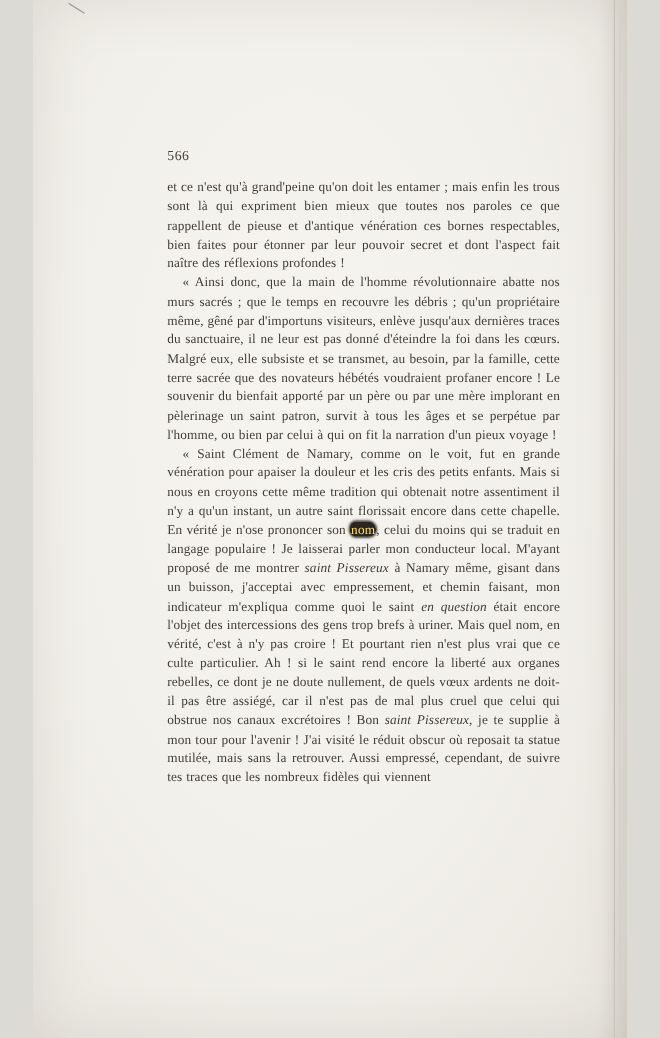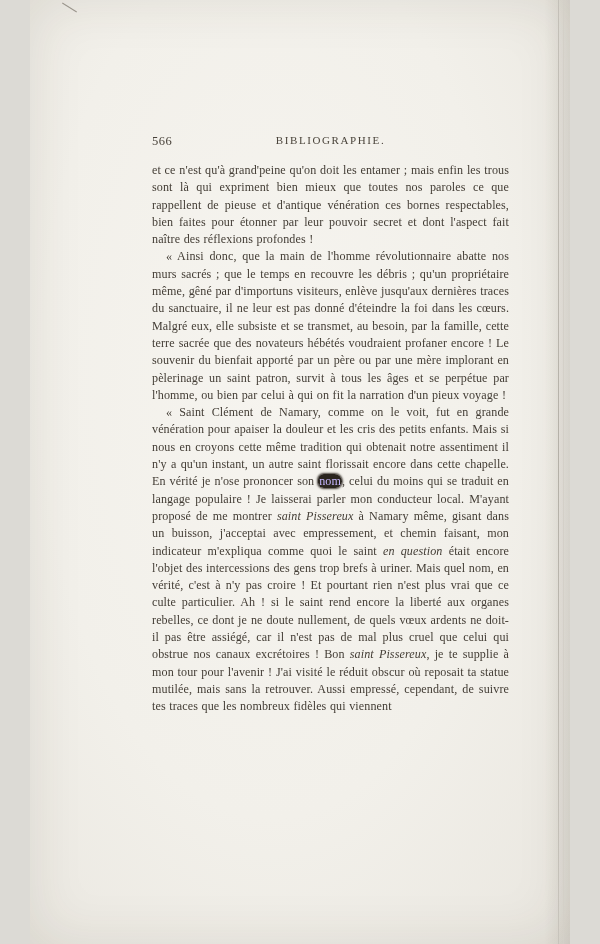--- a/index.html
+++ b/index.html
@@ -89,39 +89,38 @@
     margin: 0;
     padding: 0;
   }
   .text-block p.indent {
     text-indent: 14px;
   }
   .text-block em {
   }
   .blot {
     background: #2a251f;
-    color: #c4b5fd;
+    color: #fde047;
     border-radius: 7px 9px 8px 7px;
     box-shadow: 0 0 2px 1px rgba(42,37,31,0.85);
     padding: 0 1px;
   }
 </style>
 </head>
 <body>
 
 <div class="scan">
   <div class="corner-mark"></div>
   <div class="edge-shadow"></div>
   <div class="edge-line"></div>
   <div class="edge-line2"></div>
 
   <div class="page-inner">
     <div class="running-head">
       <span class="folio">566</span>
-      <span class="head-title">BIBLIOGRAPHIE.</span>
     </div>
     <div class="text-block">
         <p><span>et ce n'est qu'à grand'peine qu'on doit les entamer ; mais enfin les trous sont là qui expriment bien mieux que toutes nos paroles ce que rappellent de pieuse et d'antique vénération ces bornes respectables, bien faites pour étonner par leur pouvoir secret et dont l'aspect fait naître des réflexions profondes !</span></p>
         <p class="indent"><span>« Ainsi donc, que la main de l'homme révolutionnaire abatte nos murs sacrés ; que le temps en recouvre les débris ; qu'un propriétaire même, gêné par d'importuns visiteurs, enlève jusqu'aux dernières traces du sanctuaire, il ne leur est pas donné d'éteindre la foi dans les cœurs. Malgré eux, elle subsiste et se transmet, au besoin, par la famille, cette terre sacrée que des novateurs hébétés voudraient profaner encore ! Le souvenir du bienfait apporté par un père ou par une mère implorant en pèlerinage un saint patron, survit à tous les âges et se perpétue par l'homme, ou bien par celui à qui on fit la narration d'un pieux voyage !</span></p>
         <p class="indent"><span>« Saint Clément de Namary, comme on le voit, fut en grande vénération pour apaiser la douleur et les cris des petits enfants. Mais si nous en croyons cette même tradition qui obtenait notre assentiment il n'y a qu'un instant, un autre saint florissait encore dans cette chapelle. En vérité je n'ose prononcer son </span><span class="blot">nom</span><span>, celui du moins qui se traduit en langage populaire ! Je laisserai parler mon conducteur local. M'ayant proposé de me montrer </span><em>saint Pissereux</em><span> à Namary même, gisant dans un buisson, j'acceptai avec empressement, et chemin faisant, mon indicateur m'expliqua comme quoi le saint </span><em>en question</em><span> était encore l'objet des intercessions des gens trop brefs à uriner. Mais quel nom, en vérité, c'est à n'y pas croire ! Et pourtant rien n'est plus vrai que ce culte particulier. Ah ! si le saint rend encore la liberté aux organes rebelles, ce dont je ne doute nullement, de quels vœux ardents ne doit-il pas être assiégé, car il n'est pas de mal plus cruel que celui qui obstrue nos canaux excrétoires ! Bon </span><em>saint Pissereux</em><span>, je te supplie à mon tour pour l'avenir ! J'ai visité le réduit obscur où reposait ta statue mutilée, mais sans la retrouver. Aussi empressé, cependant, de suivre tes traces que les nombreux fidèles qui viennent</span></p>
       </div>
   </div>
 </div>
 
 </body></html>

